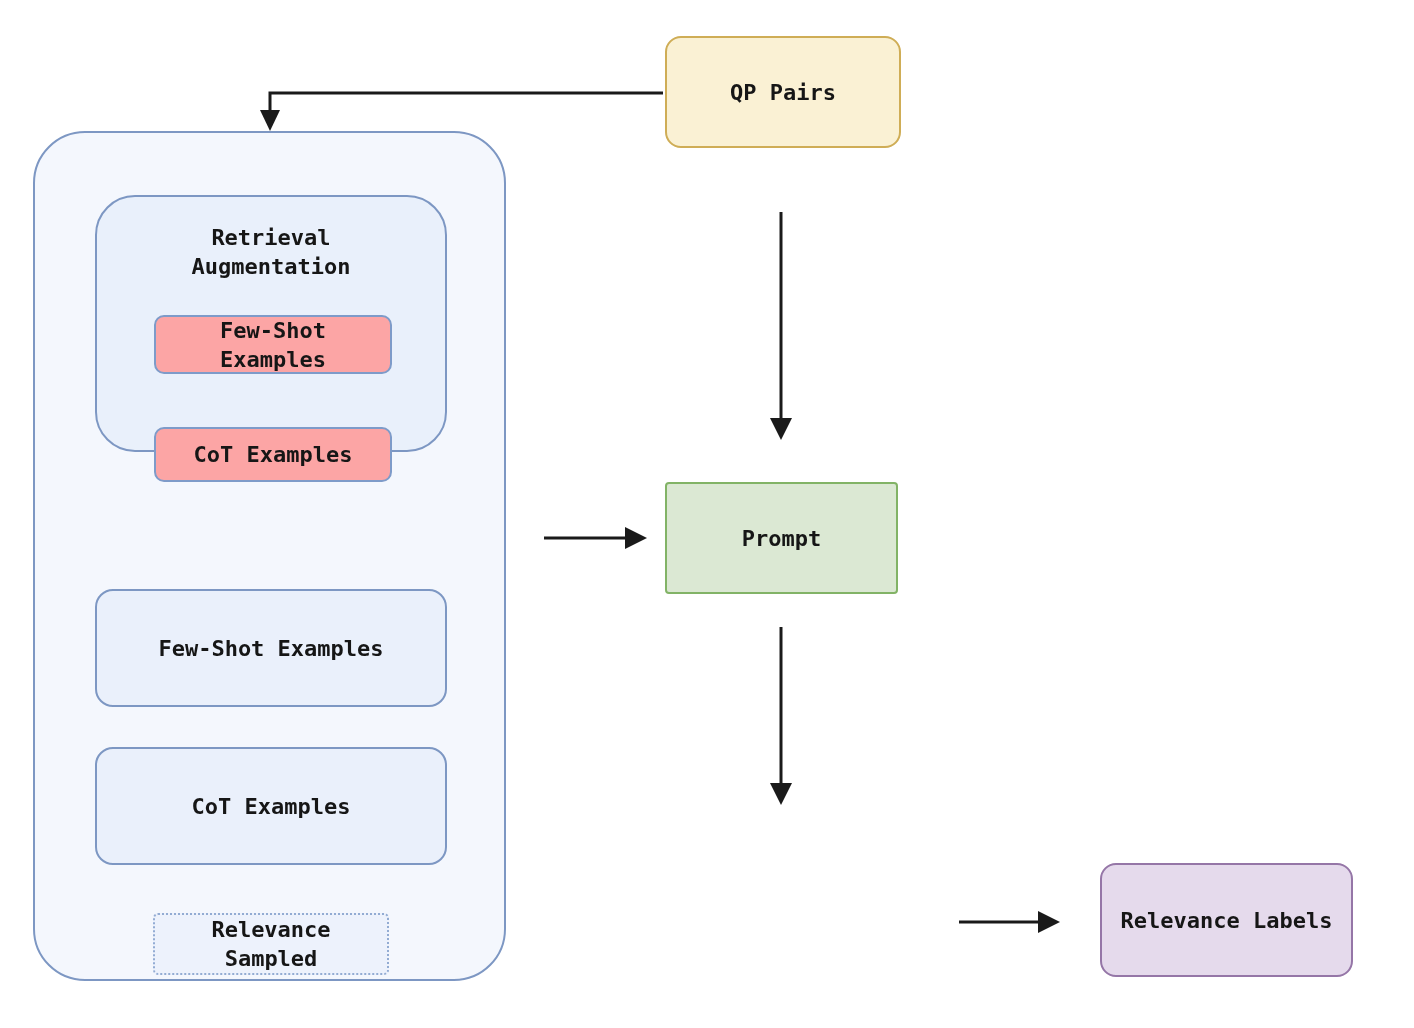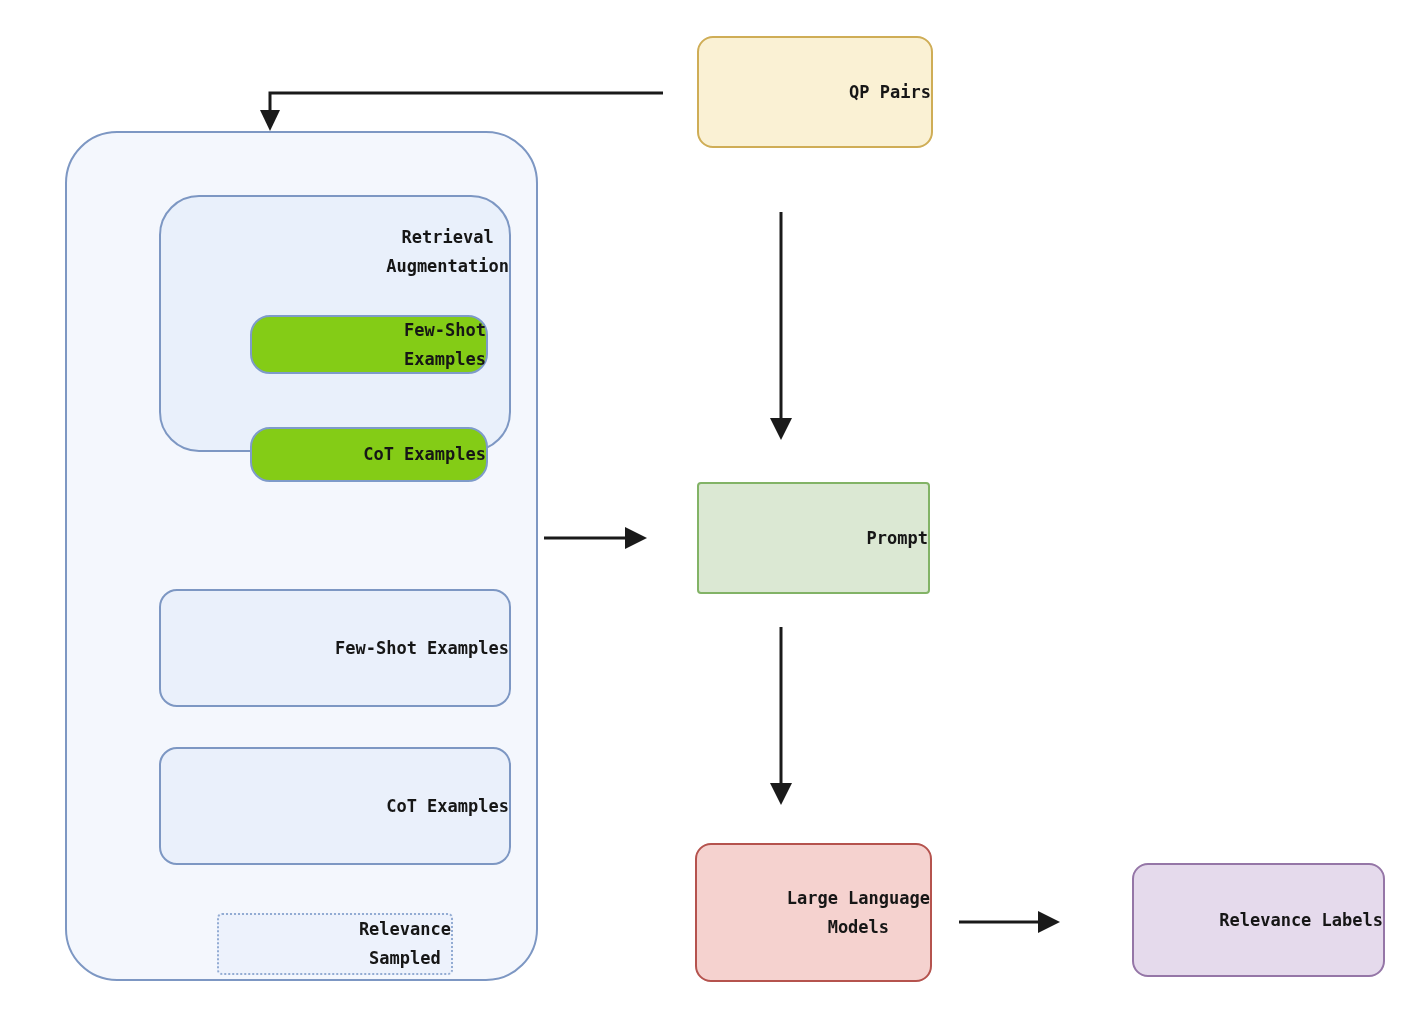--- a/index.html
+++ b/index.html
@@ -9,39 +9,39 @@
     background:#ffffff;
     font-family:"DejaVu Sans Mono","Liberation Mono",monospace;
     font-weight:bold;
     color:#161616;
     overflow:hidden;
   }
   .arrow-layer{position:absolute;left:0;top:0;width:1414px;height:1028px;pointer-events:none;}
   .node{
     position:absolute;
     box-sizing:border-box;
-    display:flex;align-items:center;justify-content:flex-end;
+    display:flex;align-items:center;justify-content:center;
     text-align:center;
-    font-size:17px;line-height:29px;margin-left:32px;
+    font-size:22px;line-height:29px;
   }
   .node-label{white-space:pre-line;}
   
   .container-box{
     left:33px;top:131px;width:473px;height:850px;
     background:#F4F7FD;border:2px solid #7D97C3;border-radius:52px;
   }
   
   .ra-box{
     left:60px;top:62px;width:352px;height:257px;
     background:#E9F0FB;border:2px solid #7D97C3;border-radius:40px;
     align-items:flex-start;
     padding-top:26px;
   }
   .inner-small{
-    background:#84cc16;border:2px solid #7E9BC9;border-radius:20px;
+    background:#fca5a5;border:2px solid #7E9BC9;border-radius:10px;
   }
   .fewshot-inner{left:57px;top:118px;width:238px;height:59px;}
   .cot-inner{left:57px;top:230px;width:238px;height:55px;}
   .sub-box{
     background:#EAF0FB;border:2px solid #7D97C3;border-radius:18px;
   }
   .fewshot-outer{left:60px;top:456px;width:352px;height:118px;}
   .cot-outer{left:60px;top:614px;width:352px;height:118px;}
   .dotted-box{
     left:118px;top:780px;width:236px;height:62px;
@@ -124,22 +124,18 @@
   </div>
 
   <div class="node qp-box">
     <span class="node-label">QP Pairs</span>
   </div>
 
   <div class="node prompt-box">
     <span class="node-label">Prompt</span>
   </div>
 
-  <div class="node llm-box">
-    <span class="node-label">Large Language
-Models</span>
-  </div>
 
   <div class="node relevance-box">
     <span class="node-label">Relevance Labels</span>
   </div>
 
 </div>
 
 </body></html>

